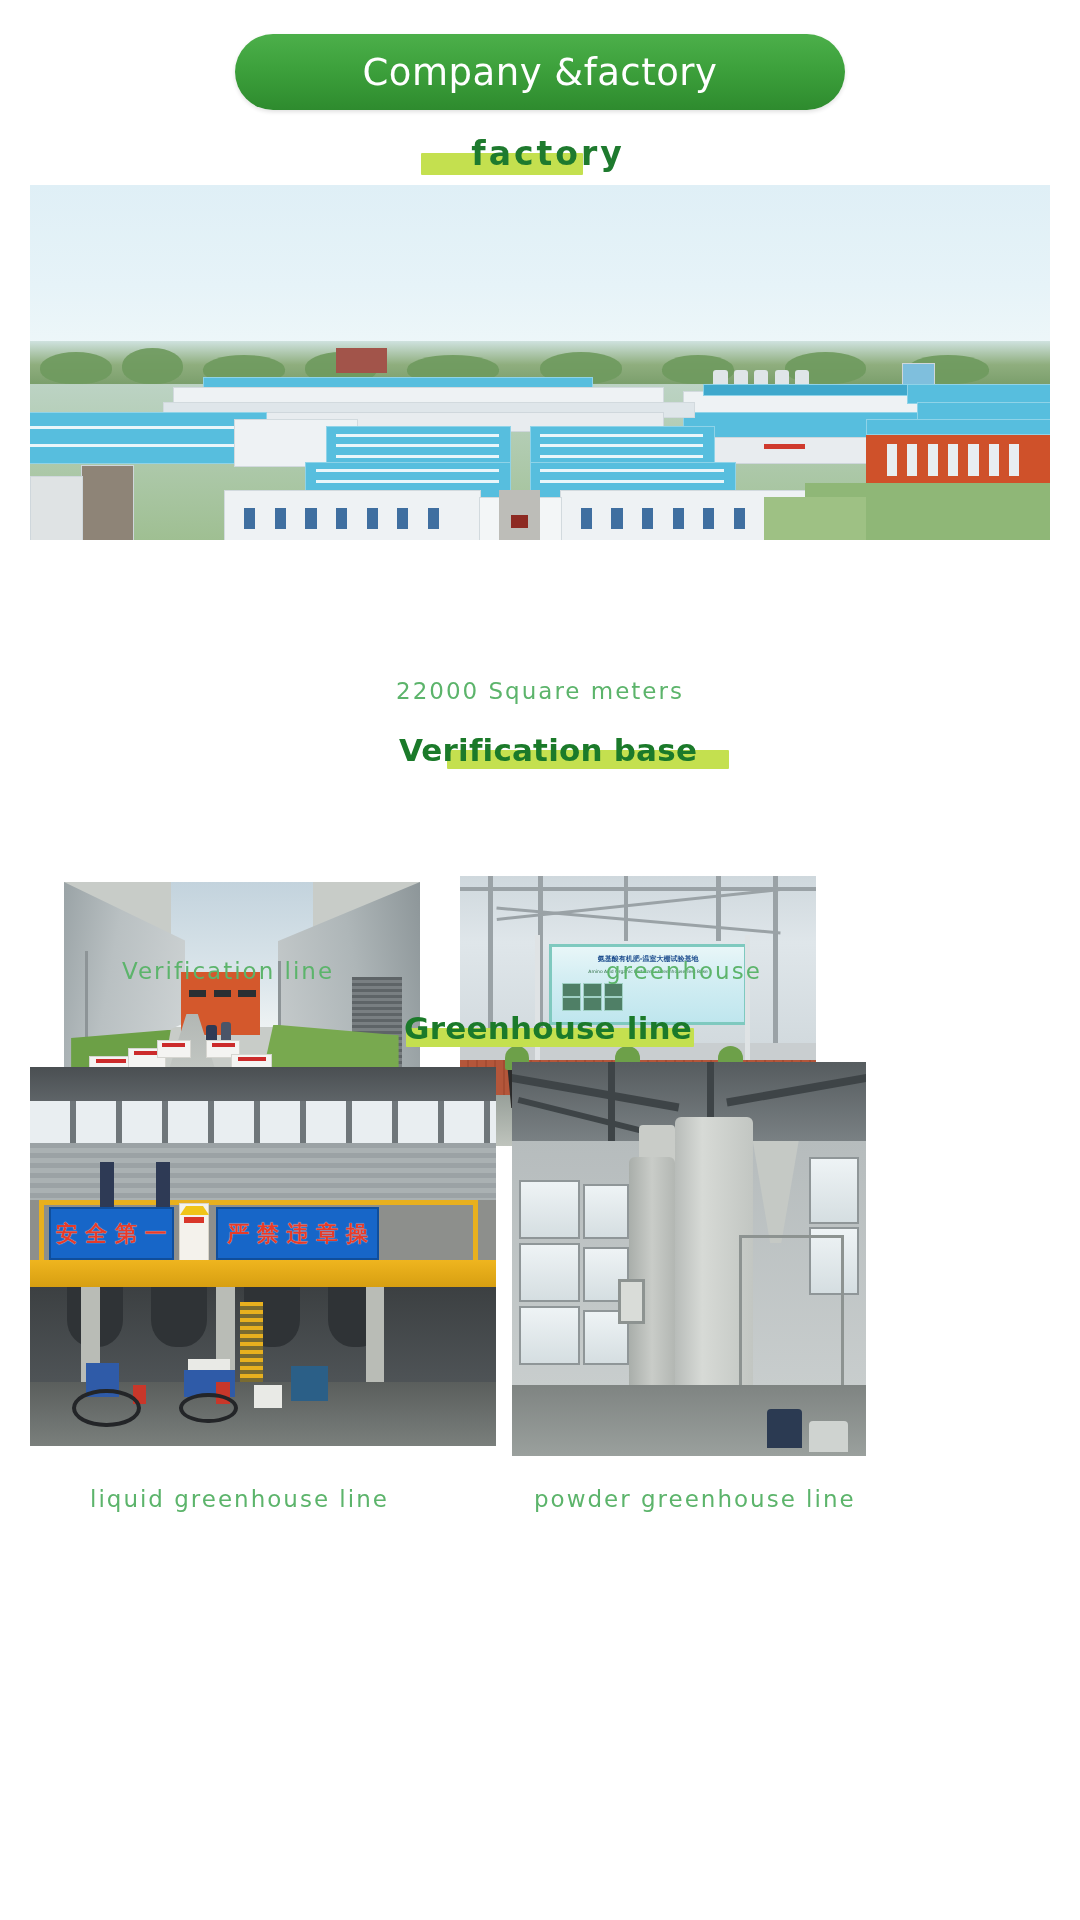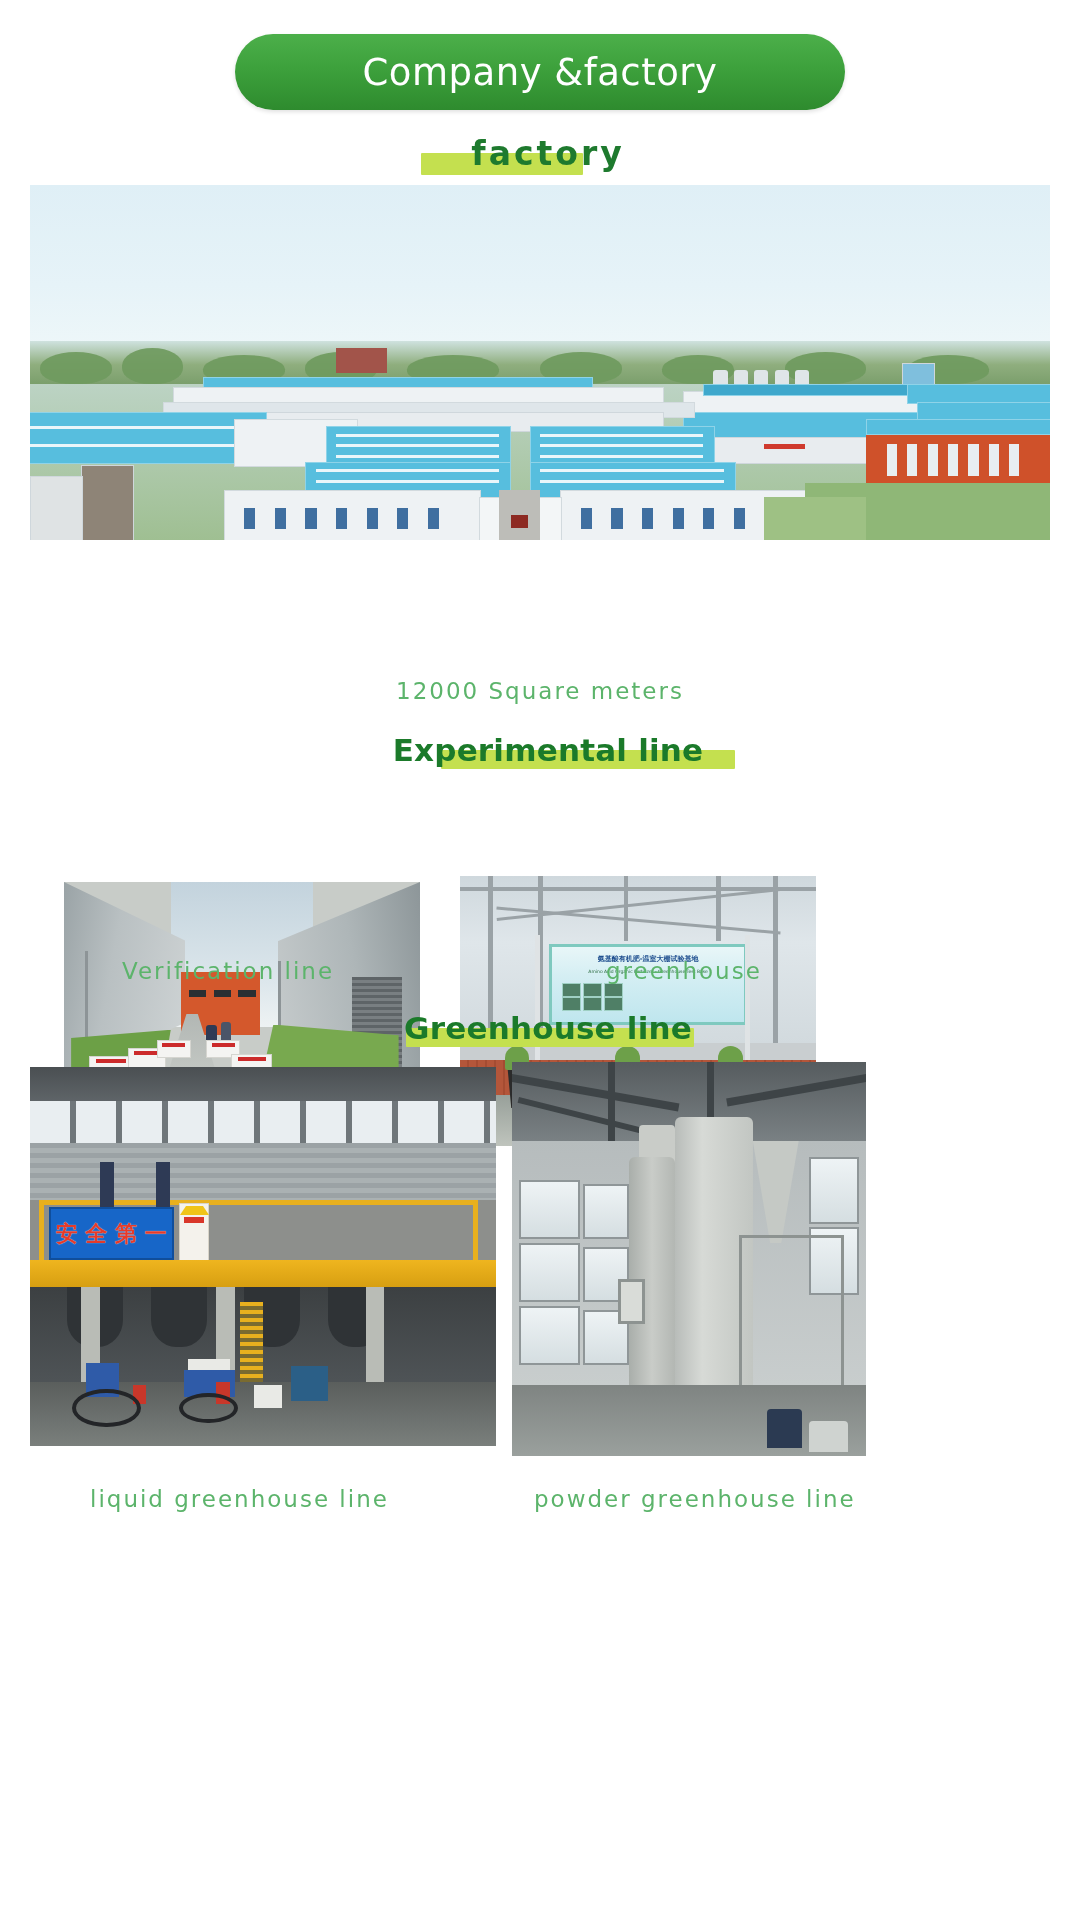--- a/index.html
+++ b/index.html
@@ -272,26 +272,26 @@
   <div class="a-road" style="left:46%;top:86%;width:4%;height:14%;"></div>
   <div class="a-red" style="left:47.2%;top:93%;width:1.6%;height:3.5%;background:#8d2a22;"></div>
 
   <div class="a-grass" style="left:76%;top:84%;width:24%;height:16%;"></div>
   <div class="a-grass" style="left:72%;top:88%;width:10%;height:12%;background:#9ec184;"></div>
 
   <div class="a-wall" style="left:5%;top:79%;width:5%;height:21%;background:#8e8477;"></div>
   <div class="a-wall" style="left:0%;top:82%;width:5%;height:18%;background:#dfe3e4;"></div>
 </div>
 
-<div class="cap" style="left:0;top:678px;width:1080px;text-align:center;">12000 Square meters</div>
+<div class="cap" style="left:0;top:678px;width:1080px;text-align:center;">22000 Square meters</div>
 
 <div class="sec-head" style="top:720px;">
   <span class="inner">
     <span class="hl-bar" style="left:48px;right:-32px;bottom:-1px;height:19px;"></span>
-    <span class="sec-title title-strong">Experimental line</span>
+    <span class="sec-title title-strong">Verification base</span>
   </span>
 </div>
 
 <div class="photo verif" style="left:64px;top:882px;width:356px;height:264px;">
   <div class="v-sky"></div>
   <div class="v-bldg-l"></div>
   <div class="v-bldg-r"></div>
   <div class="v-orange"></div>
   <div class="v-orange-win" style="left:35%;top:41%;width:5%;height:2.5%;"></div>
   <div class="v-orange-win" style="left:42%;top:41%;width:5%;height:2.5%;"></div>
@@ -371,20 +371,23 @@
   <div class="l-clerestory"></div>
   <div class="l-wallcorr"></div>
   <div class="l-rail"></div>
   <div class="l-sign" style="left:4%;width:26%;justify-content:center;">
     <span>安 全 第 一</span>
   </div>
   <div class="l-warn" style="left:32%;top:36%;width:6%;height:16%;">
       <i></i>
       <u></u>
     </div>
+  <div class="l-sign" style="left:40%;width:34%;">
+    <span>严 禁 违 章 操</span>
+  </div>
   <div class="l-yellowbeam"></div>
   <div class="l-dark"></div>
   <div class="l-tank" style="left:8%;top:58%;width:12%;height:16%;"></div>
   <div class="l-tank" style="left:26%;top:58%;width:12%;height:16%;"></div>
   <div class="l-tank" style="left:46%;top:58%;width:12%;height:16%;"></div>
   <div class="l-tank" style="left:64%;top:58%;width:12%;height:16%;"></div>
   <div class="l-column" style="left:11%;top:58%;width:4%;height:28%;"></div>
   <div class="l-column" style="left:40%;top:58%;width:4%;height:28%;"></div>
   <div class="l-column" style="left:72%;top:58%;width:4%;height:28%;"></div>
   <div class="l-column" style="left:15%;top:25%;width:3%;height:12%;background:#2e3a55;"></div>

